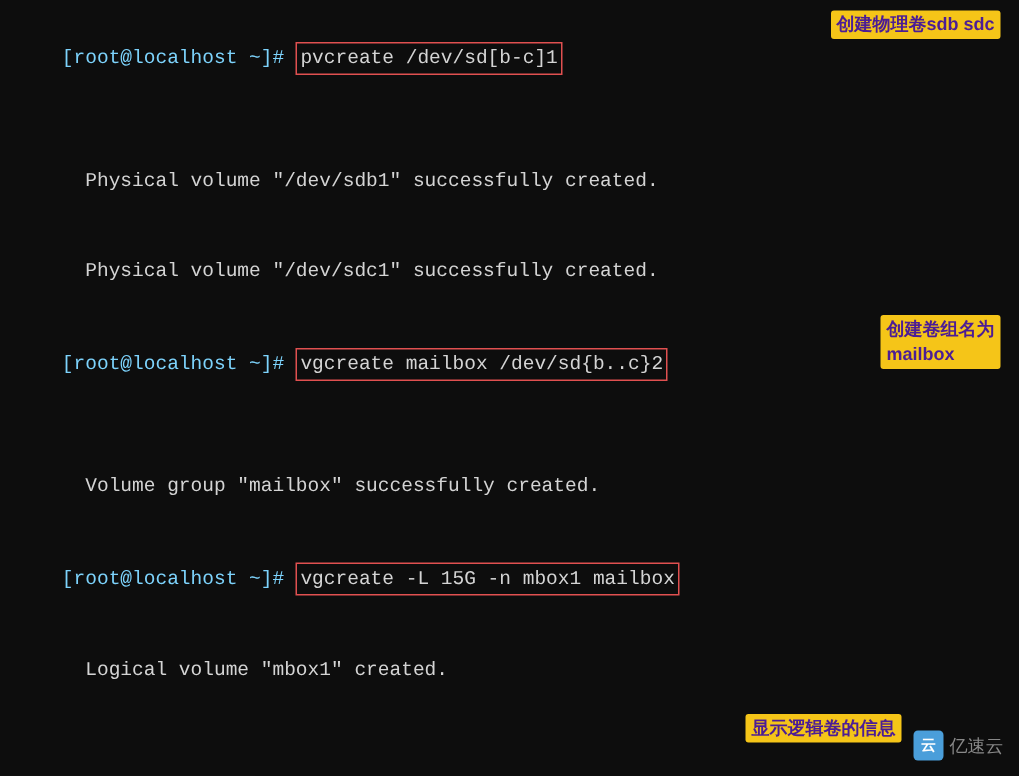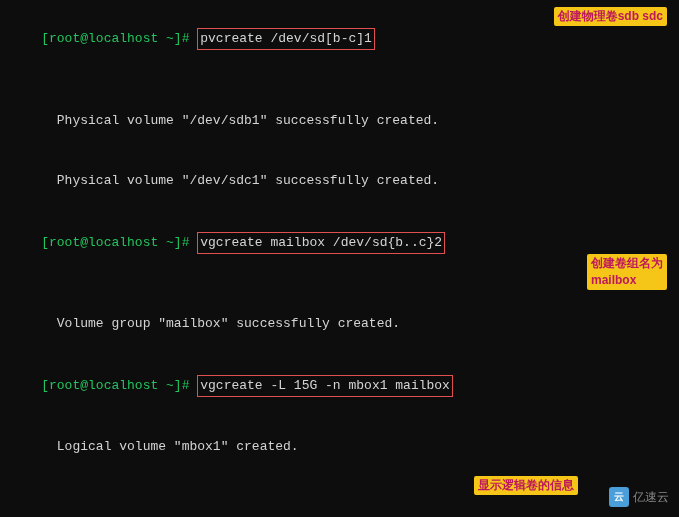--- a/index.html
+++ b/index.html
@@ -19,31 +19,31 @@
       background: #0d0d0d;
       padding: 8px 10px;
       position: relative;
       overflow: hidden;
     }
     .line {
       line-height: 1.55;
       white-space: pre;
       position: relative;
     }
-    .prompt { color: #22c55e; }
+    .prompt { color: #7dd3fc; }
     .cmd-box {
       display: inline-block;
       background: transparent;
       border: 1.5px solid #e05050;
       padding: 0 2px;
       color: #d4d4d4;
     }
     .annotation {
       position: absolute;
-      color: #be185d;
+      color: #4c1d95;
       font-size: 12px;
       font-family: 'SimSun', 'Microsoft YaHei', sans-serif;
       font-weight: bold;
       background: #f5c518;
       padding: 1px 4px;
       border-radius: 2px;
       white-space: nowrap;
       line-height: 1.4;
     }
     .watermark {
@@ -83,38 +83,38 @@
   <div class="line">
     <span>  Physical volume "/dev/sdb1" successfully created.</span>
   </div>
 
   <div class="line">
     <span>  Physical volume "/dev/sdc1" successfully created.</span>
   </div>
 
   <div class="line" style="position:relative;">
     <span class="prompt">[root@localhost ~]# </span><span class="cmd-box">vgcreate mailbox /dev/sd{b..c}2</span>
-    <span class="annotation" style="top:-1px; right:2px; white-space:pre;margin-top:44px;">创建卷组名为
+    <span class="annotation" style="top:-1px; right:2px; white-space:pre;">创建卷组名为
 mailbox</span>
   </div>
 
   <div class="line">
     <span>  Volume group "mailbox" successfully created.</span>
   </div>
 
   <div class="line" style="position:relative;">
     <span class="prompt">[root@localhost ~]# </span><span class="cmd-box">vgcreate -L 15G -n mbox1 mailbox</span>
   </div>
 
   <div class="line">
     <span>  Logical volume "mbox1" created.</span>
   </div>
 
   <div class="line" style="position:relative;">
     
-    <span class="annotation" style="top:-1px; right:91px;">显示逻辑卷的信息</span>
+    <span class="annotation" style="top:-1px; right:68px;">显示逻辑卷的信息</span>
   </div>
 
   <div class="watermark">
     <span class="watermark-logo">云</span>
     <span>亿速云</span>
   </div>
 </div>
 
 </body></html>

